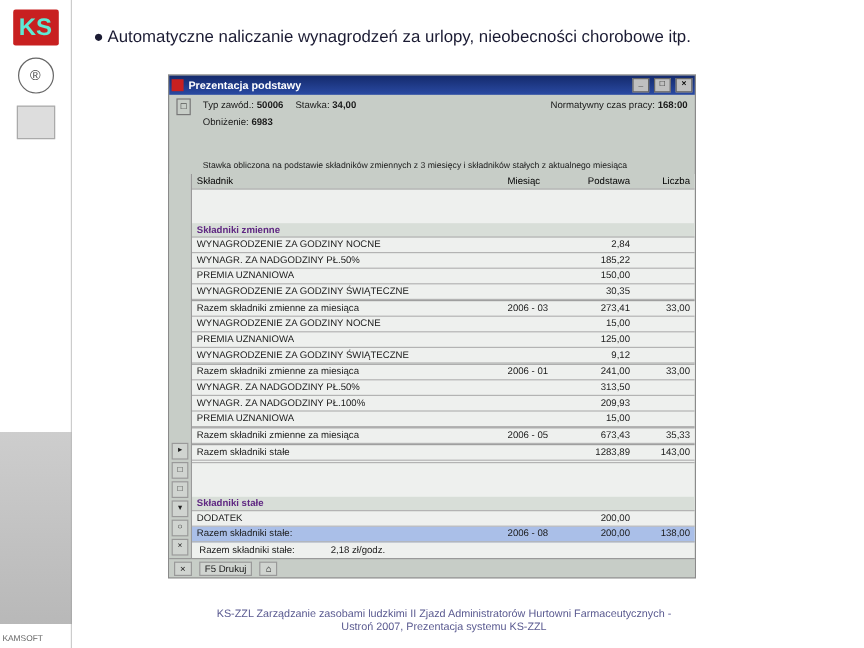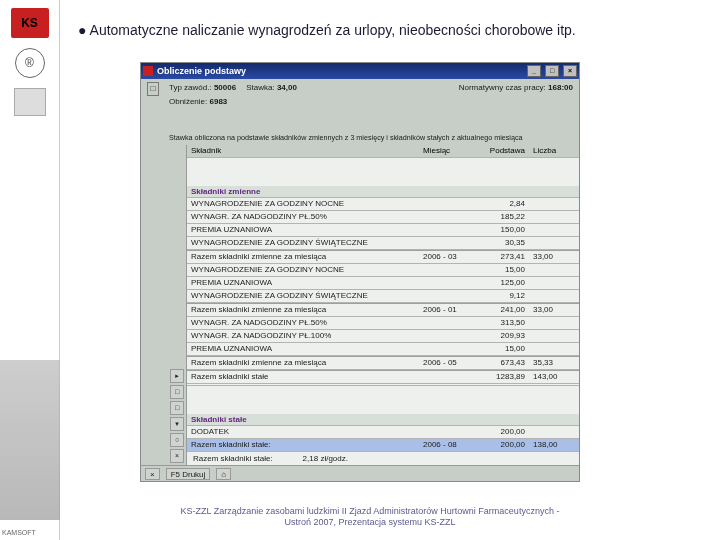--- a/index.html
+++ b/index.html
@@ -19,23 +19,23 @@
     border-right: 1px solid #ccc;
     display: flex;
     flex-direction: column;
     align-items: center;
     padding-top: 8px;
     gap: 10px;
   }
   .logo-ks {
     width: 38px; height: 30px;
     background: #c82020;
-    color:#000000; font-weight:bold;
+    color:#5eead4; font-weight:bold;
     display:flex; align-items:center; justify-content:center;
-    font-size:12px;
+    font-size:20px;
     border-radius:2px;
   }
   .badge-r {
     width: 30px; height:30px;
     border:1px solid #666; border-radius:50%;
     display:flex; align-items:center; justify-content:center;
     font-size:12px; color:#444;
   }
   .map-icon {
     width: 32px; height:28px;
@@ -68,21 +68,21 @@
   .titlebar .spacer{flex:1;}
   .winbtn {
     width:14px; height:12px; background:#c0c0c0;
     border:1px solid #666; font-size:7px; line-height:10px; text-align:center; color:#000;
   }
   .topinfo {
     padding:3px 6px 1px;
     font-size:8px; line-height:12px;
   }
   .topinfo .row{display:flex; gap:10px;}
-  .bodyrow { display:flex; flex:1; overflow:hidden;padding-left:27px;}
+  .bodyrow { display:flex; flex:1; overflow:hidden;}
   .tools {
     width:18px; background:#c7cdc7;
     display:flex; flex-direction:column; gap:2px; padding:2px;
   }
   .toolbtn {
     width:14px; height:14px; background:#d0d4d0;
     border:1px solid #999; font-size:7px; line-height:12px; text-align:center; color:#222;
   }
   .grid {
     flex:1; display:flex; flex-direction:column;
@@ -96,21 +96,21 @@
     line-height:12px;
   }
   .ghead {
     background:#c7cdc7; color:#000;
     font-size:8px;
     height:16px; align-items:center;
   }
   .c1{flex:1; padding:0 4px; white-space:nowrap; overflow:hidden; text-overflow:ellipsis;}
   .c2{width:55px; padding:0 4px; text-align:left;}
   .c3{width:55px; padding:0 4px; text-align:right;}
-  .c4{width:50px; padding:0 4px; text-align:left;}
+  .c4{width:50px; padding:0 4px; text-align:right;}
   .section{
     background:#d8ded8; color:#5f2782; font-weight:bold;
     padding:1px 4px; border-bottom:1px solid #b3b3b3;
     font-size:8px;
     margin-top:28px;
   }
   .grow.highlight { background:#aabfe8; }
   .blank{height:14px;}
   .statusbar{
     height:16px; border-top:1px solid #999; background:#c7cdc7;
@@ -139,21 +139,21 @@
   <div class="map-icon"></div>
   <div class="corner-img"></div>
   <div class="kamsoft">KAMSOFT</div>
 </div>
 
 <div class="headline" style="text-align-last:left;">● Automatyczne naliczanie wynagrodzeń za urlopy, nieobecności chorobowe itp.</div>
 
 <div class="win">
   <div class="titlebar">
     <span style="width:10px;height:10px;background:#c82020;display:inline-block;"></span>
-    <span>Obliczenie podstawy</span>
+    <span>Prezentacja podstawy</span>
     <span class="spacer"></span>
     <span class="winbtn">_</span>
     <span class="winbtn">□</span>
     <span class="winbtn">×</span>
   </div>
 
   <div class="topinfo">
     <div class="row">
       <span style="width:12px;border:1px solid #777;text-align:center;">□</span>
 

